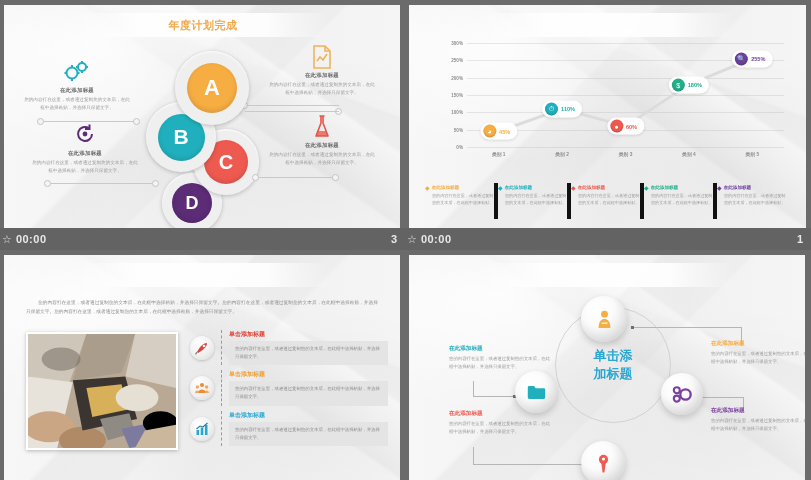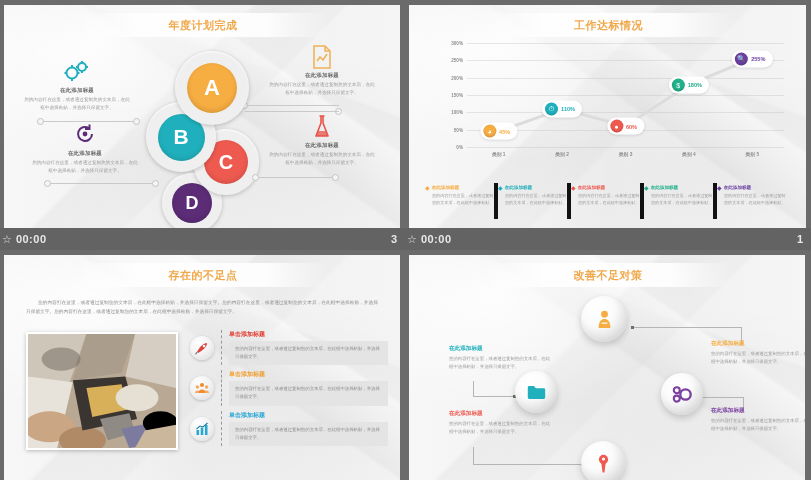--- a/index.html
+++ b/index.html
@@ -322,21 +322,20 @@
       <span class="timer">00:00</span>
       <span class="pageno">3</span>
     </div>
   </div>
 
   <div class="cell tr">
     <div class="slide">
       <div class="poly"></div>
       <div class="poly2"></div>
       <div class="title-band"></div>
-      <div class="slide-title">工作达标情况</div>
 
       <div class="chart-wrap">
         <div class="y-axis">
           <div class="y-tick" style="top:104px;">0%</div>
           <div class="y-tick" style="top:86.7px;">50%</div>
           <div class="y-tick" style="top:69.3px;">100%</div>
           <div class="y-tick" style="top:52px;">150%</div>
           <div class="y-tick" style="top:34.7px;">200%</div>
           <div class="y-tick" style="top:17.3px;">250%</div>
           <div class="y-tick" style="top:0px;">300%</div>
@@ -440,21 +439,20 @@
       <span class="timer">00:00</span>
       <span class="pageno">1</span>
     </div>
   </div>
 
   <div class="cell bl">
     <div class="slide">
       <div class="poly"></div>
       <div class="poly2"></div>
       <div class="title-band"></div>
-      <div class="slide-title">存在的不足点</div>
 
       <div class="para">您的内容打在这里，或者通过复制您的文本后，在此框中选择粘贴，并选择只保留文字。您的内容打在这里，或者通过复制您的文本后，在此框中选择粘贴，并选择只保留文字。您的内容打在这里，或者通过复制您的文本后，在此框中选择粘贴，并选择只保留文字。</div>
 
       <div class="photo">
         <svg width="100%" height="100%" viewBox="0 0 152 118" preserveAspectRatio="none">
           <rect width="152" height="118" fill="#b8a894"></rect>
           <path d="M0 0 H60 L42 52 L0 44 Z" fill="#cfc6ba"></path>
           <path d="M60 0 H110 L96 40 L46 48 Z" fill="#aa9d8c"></path>
           <path d="M110 0 H152 V56 L100 44 Z" fill="#d6cec2"></path>
           <path d="M0 44 L46 50 L30 118 H0 Z" fill="#e8e3da"></path>
@@ -520,21 +518,20 @@
         </div>
       </div>
     </div>
   </div>
 
   <div class="cell br">
     <div class="slide">
       <div class="poly"></div>
       <div class="poly2"></div>
       <div class="title-band"></div>
-      <div class="slide-title">改善不足对策</div>
 
       <div class="elbow">
         <div class="h" style="left:222px; top:72px; width:110px;"></div>
         <div class="v" style="left:332px; top:72px; height:18px;"></div>
         <div class="sq" style="left:222px; top:70.5px;"></div>
       </div>
       <div class="elbow">
         <div class="h" style="left:290px; top:142px; width:44px;"></div>
         <div class="v" style="left:334px; top:142px; height:14px;"></div>
         <div class="sq" style="left:290px; top:140.5px;"></div>
@@ -543,20 +540,26 @@
         <div class="h" style="left:64px; top:141px; width:42px;"></div>
         <div class="v" style="left:64px; top:126px; height:15px;"></div>
         <div class="sq" style="left:104px; top:139.5px;"></div>
       </div>
       <div class="elbow">
         <div class="h" style="left:64px; top:209px; width:110px;"></div>
         <div class="v" style="left:64px; top:192px; height:17px;"></div>
         <div class="sq" style="left:172px; top:207.5px;"></div>
       </div>
 
+      <div class="center-ring">
+        <div class="center-text">
+          <span>单击添</span><br>
+          <span>加标题</span>
+        </div>
+      </div>
 
       <div class="sphere" style="left:172px; top:41px; width:46px; height:46px;">
         <svg width="17" height="19" viewBox="0 0 17 19">
           <circle cx="8.5" cy="4.2" r="3.4" fill="#f6ad42"></circle>
           <path d="M2.6 18 C2.6 11.6 5.2 9 8.5 9 C11.8 9 14.4 11.6 14.4 18 Z" fill="#f6ad42"></path>
           <rect x="5.6" y="12.5" width="5.8" height="1.4" fill="#fff" opacity="0.85"></rect>
         </svg>
       </div>
 
       <div class="sphere" style="left:106px; top:116px; width:42px; height:42px;">

